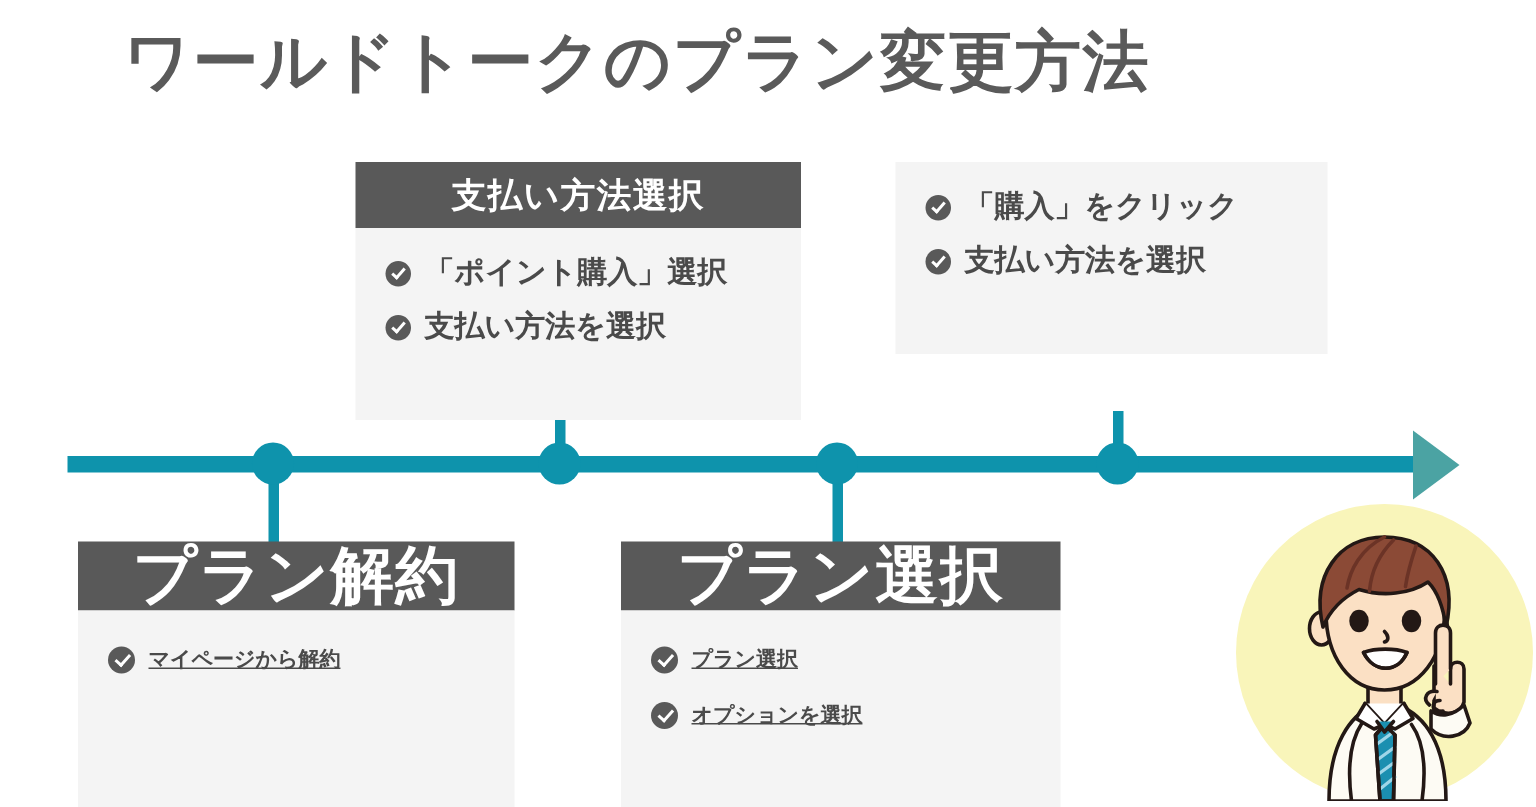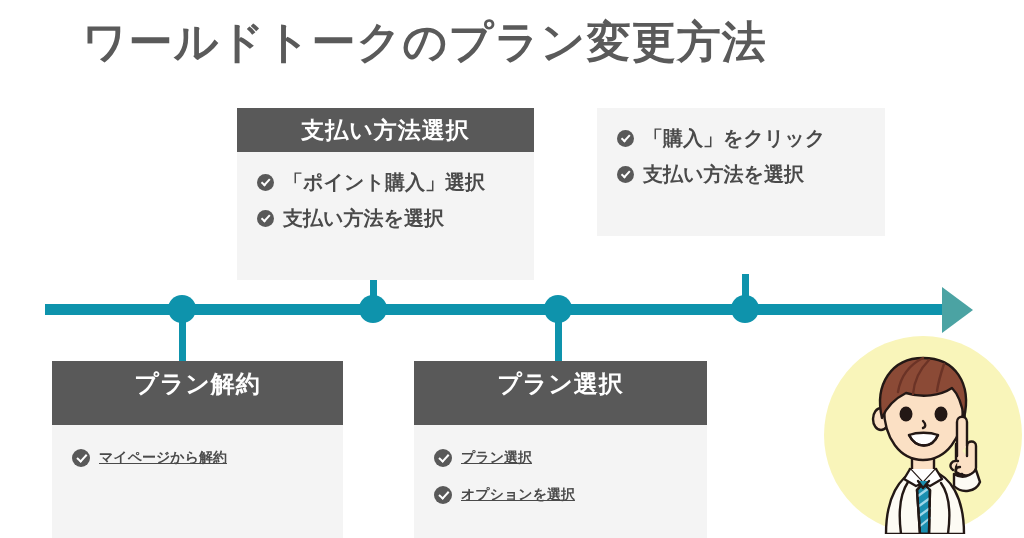--- a/index.html
+++ b/index.html
@@ -120,21 +120,21 @@
   }
 
   
   .card.top .card-header { font-size: 23px; line-height: 44px; height: 44px; }
   .card.top .card-body   { padding: 12px 0 16px 0; }
   .card.top .card-list li { font-size: 20px; line-height: 20px; padding: 8px 0 8px 20px; }
   .card.top .chk { width: 17px; height: 17px; margin-right: 9px; }
   .card.top .chk::after { width: 3.4px; height: 7.4px; left: 6.2px; top: 3.4px; }
 
   
-  .card.bottom .card-header { font-size: 24px; line-height: 46px; height: 64px; }
+  .card.bottom .card-header { font-size: 42px; line-height: 46px; height: 46px; }
   .card.bottom .card-body   { padding: 14px 0 18px 0; }
   .card.bottom .card-list li { font-size: 14px; line-height: 21px; padding: 8px 0 8px 20px; text-decoration: underline; }
   .card.bottom .chk { width: 18px; height: 18px; margin-right: 9px; }
   .card.bottom .chk::after { width: 3.6px; height: 7.8px; left: 6.6px; top: 3.6px; }
 
   
   #card-payment  { left: 237px; top: 108px; width: 297px; }
   #card-purchase { left: 597px; top: 108px; width: 288px; }
   #card-cancel   { left: 52px;  top: 361px; width: 291px; }
   #card-plan     { left: 414px; top: 361px; width: 293px; }

